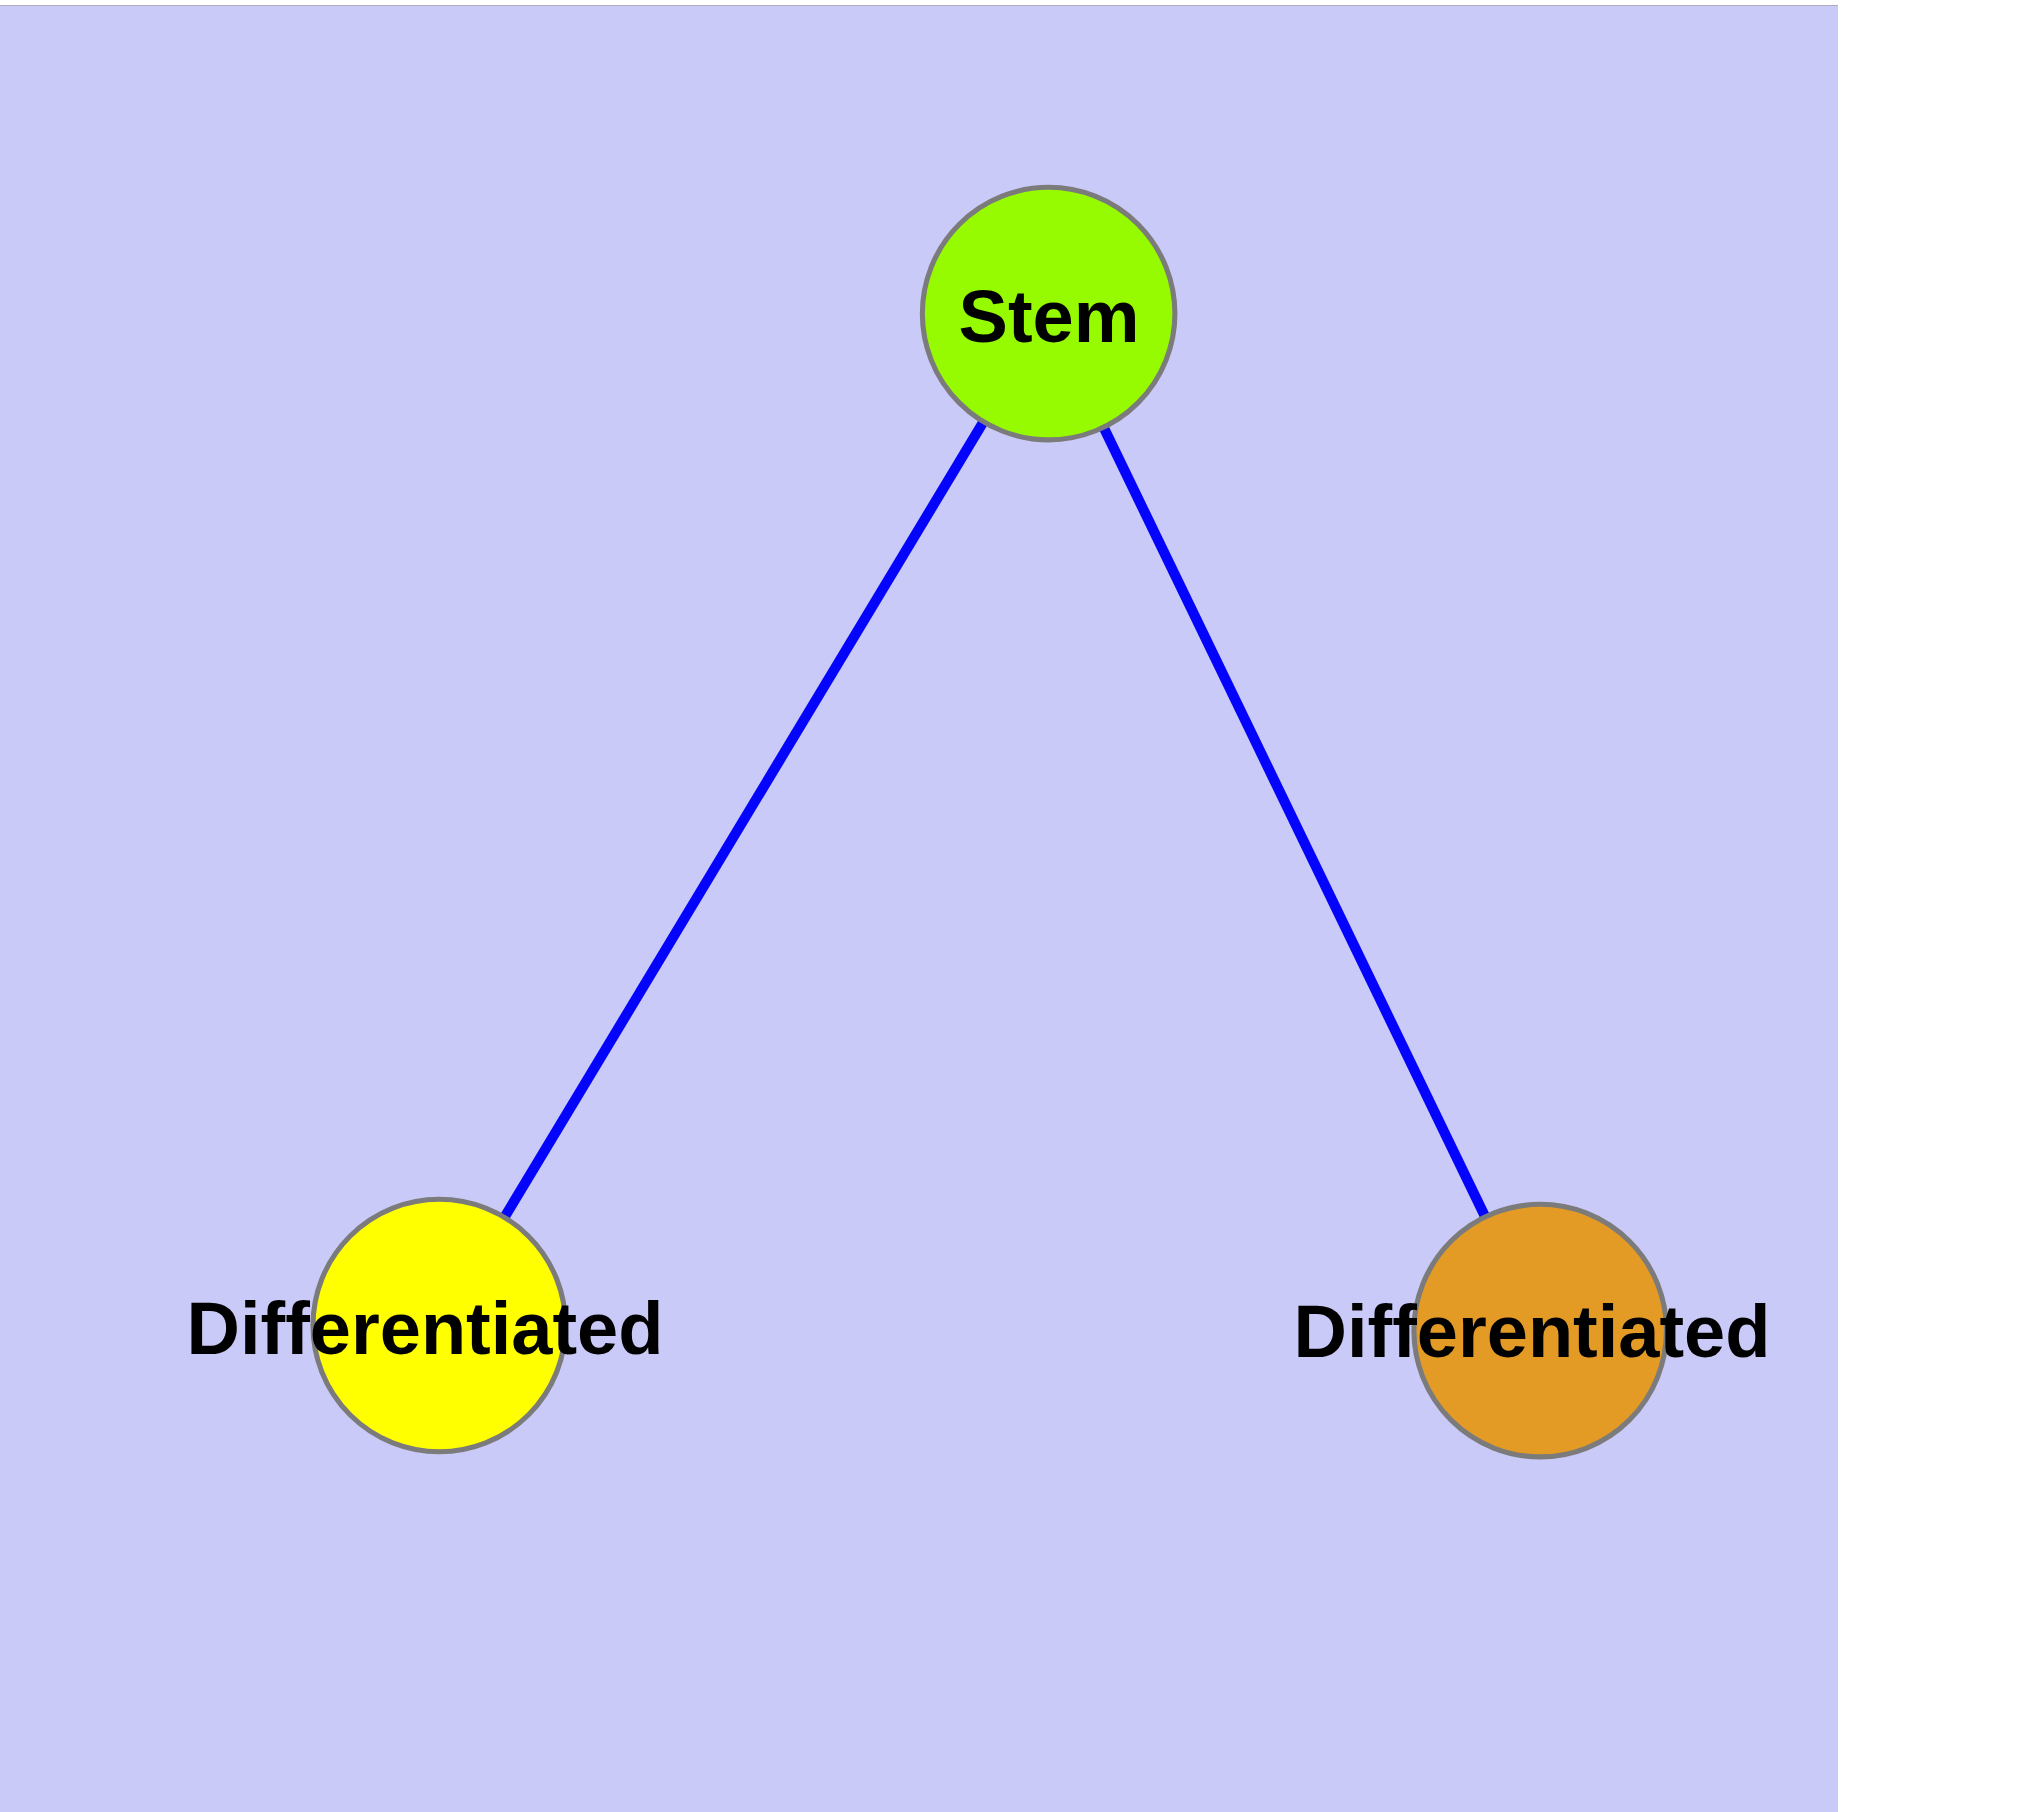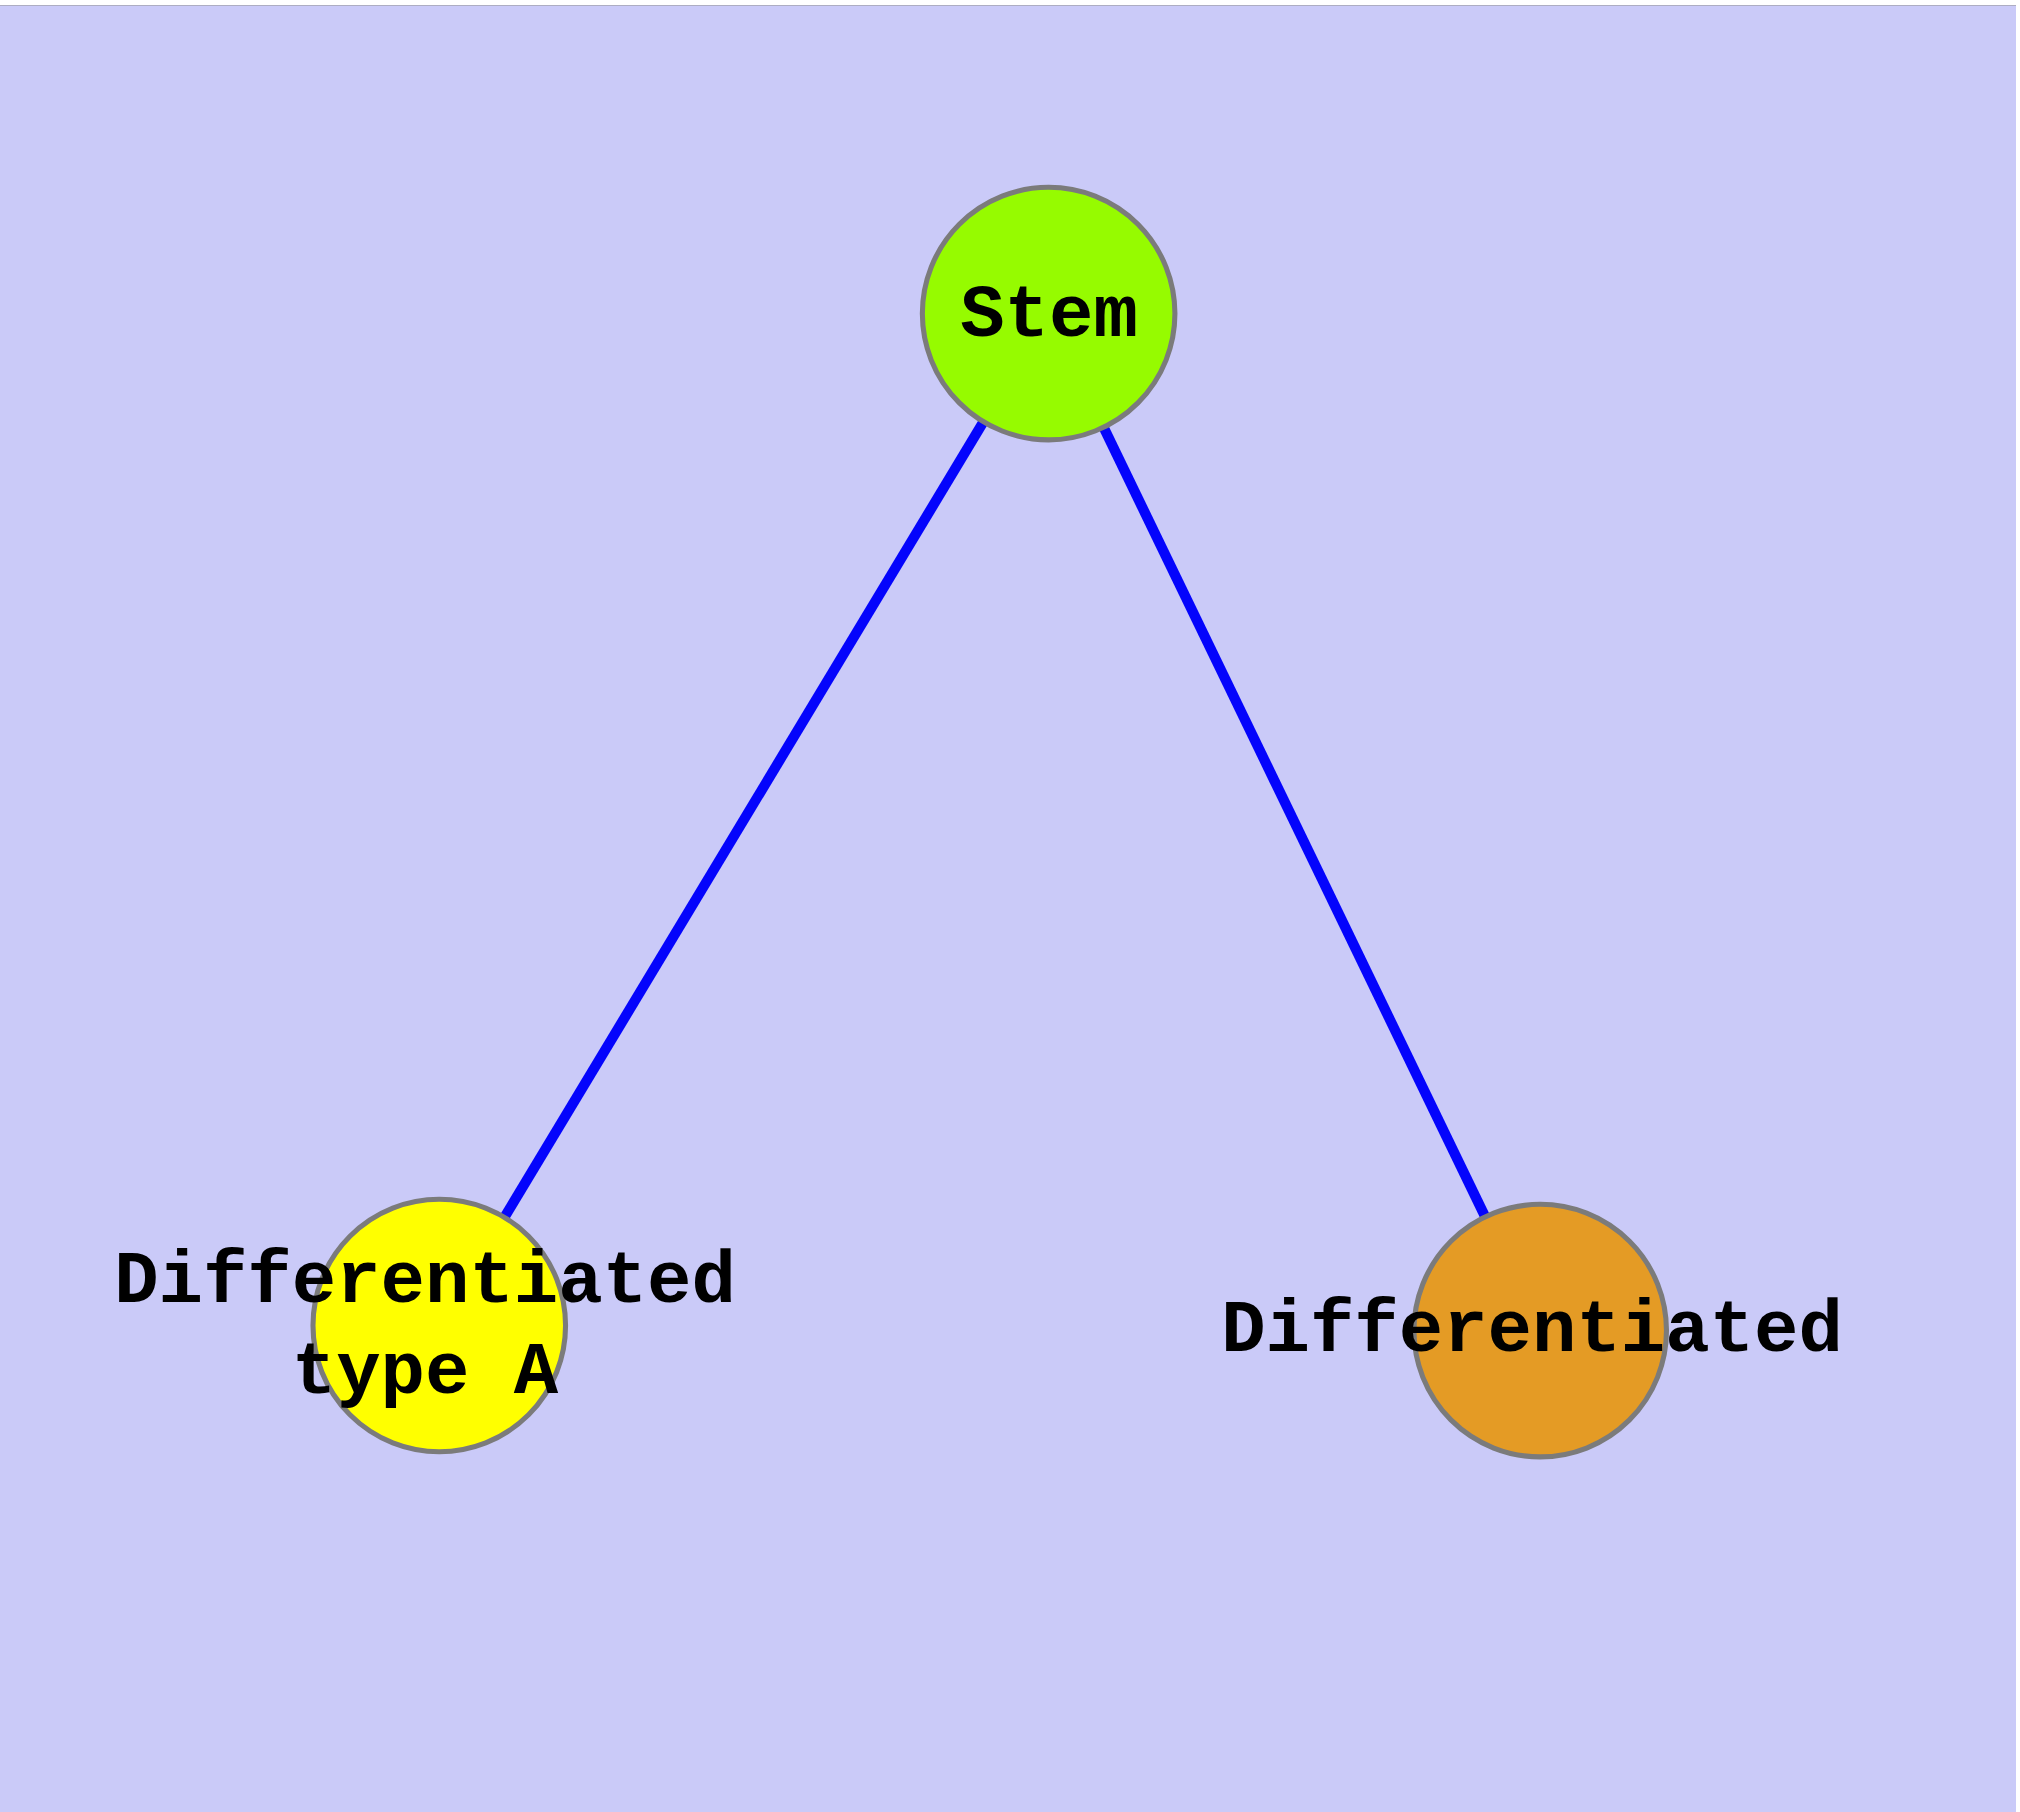--- a/index.html
+++ b/index.html
@@ -1,21 +1,21 @@
 <!DOCTYPE html>
 <html style="font-size:13.6px"><head>
 <meta charset="utf-8">
 <style>
   html, body { margin: 0; padding: 0; background: #ffffff; }
   .canvas {
     position: relative;
-    width: 2016px;
+    width: 1838px;
     height: 1812px;
     overflow: hidden;
-    font-family: Liberation Mono, monospace;
+    font-family: Liberation Sans, sans-serif;
   }
   .top-strip {
     position: absolute;
     top: 0; left: 0;
     width: 100%;
     height: 5.1px;
     border-bottom: 1.7px solid #ADADC2;
     z-index: 3;
   }
   svg.graph {
@@ -57,21 +57,20 @@
 
     <circle cx="1817" cy="1570" r="149" stroke-width="6" fill="#E49B25" stroke="#7B7B7B"></circle>
   </svg>
 
   <div class="node-label label-stem" style="color: rgb(0, 0, 0);">
     <div>Stem</div>
   </div>
 
   <div class="node-label label-type-a" style="color: rgb(0, 0, 0);">
     <div>Differentiated</div>
-    <div>type A</div>
   </div>
 
   <div class="node-label label-type-b" style="color: rgb(0, 0, 0);">
     <div>Differentiated</div>
   </div>
 
 </div>
 
 
 </body></html>

